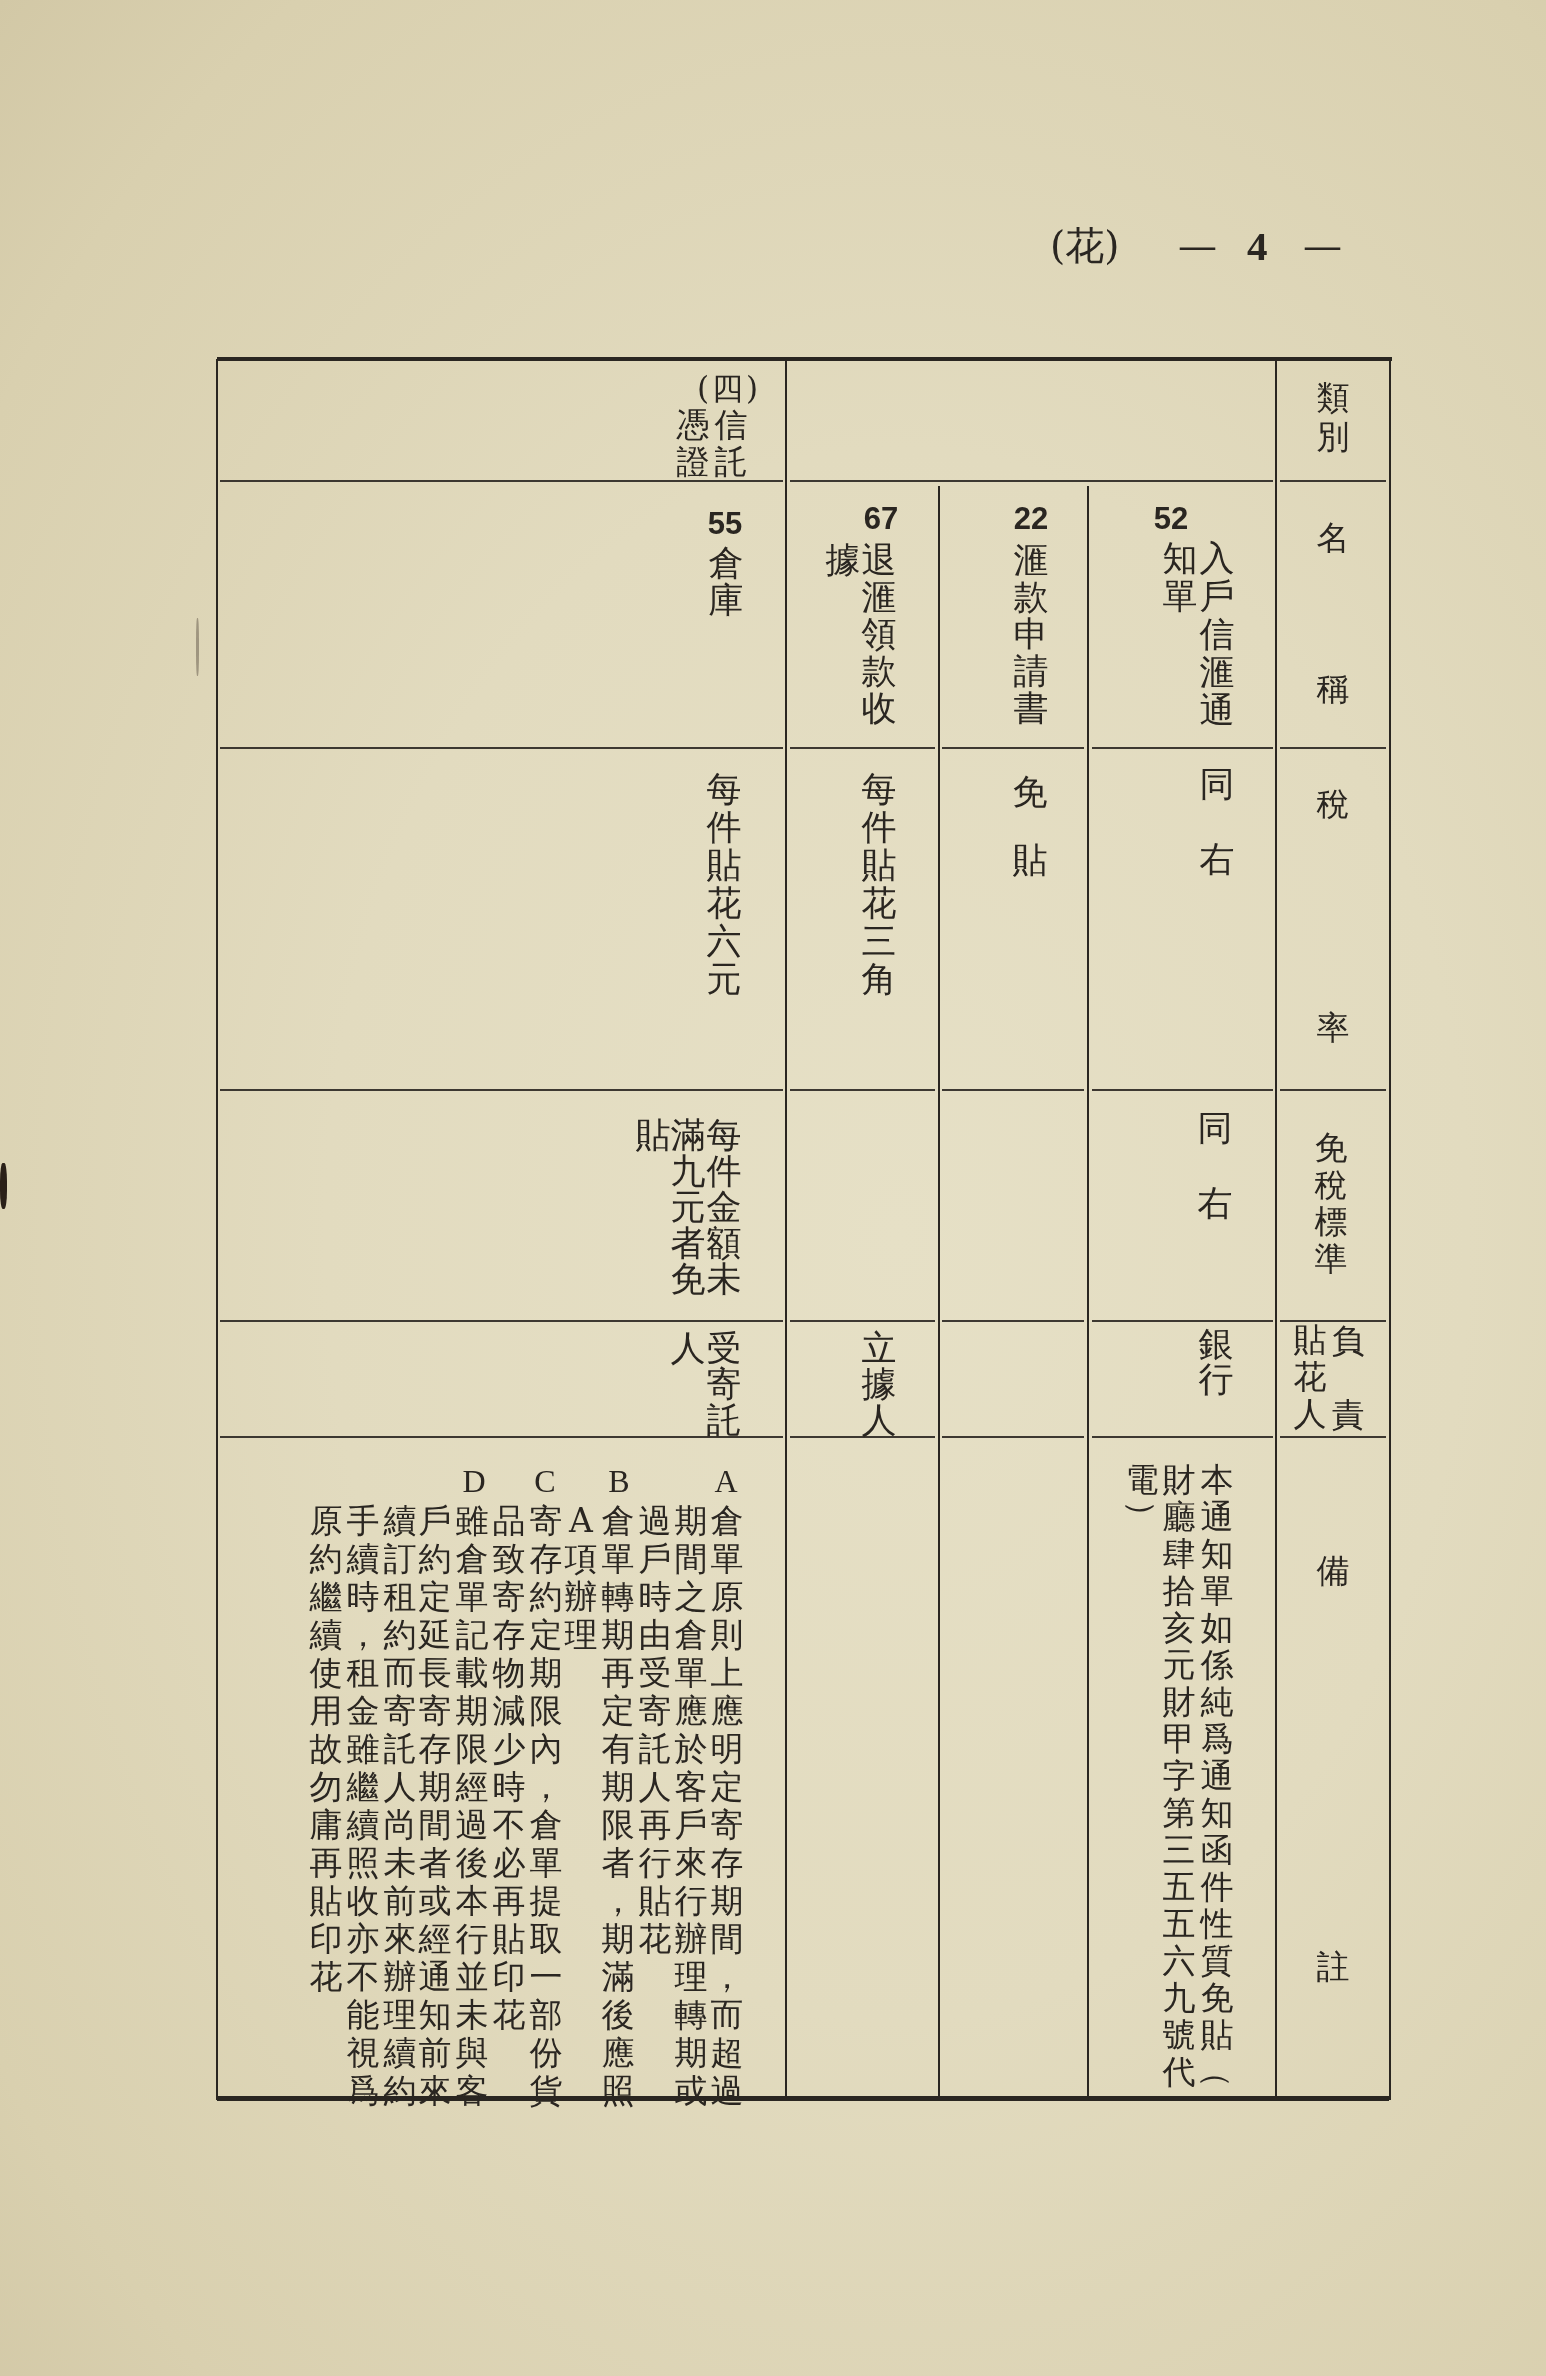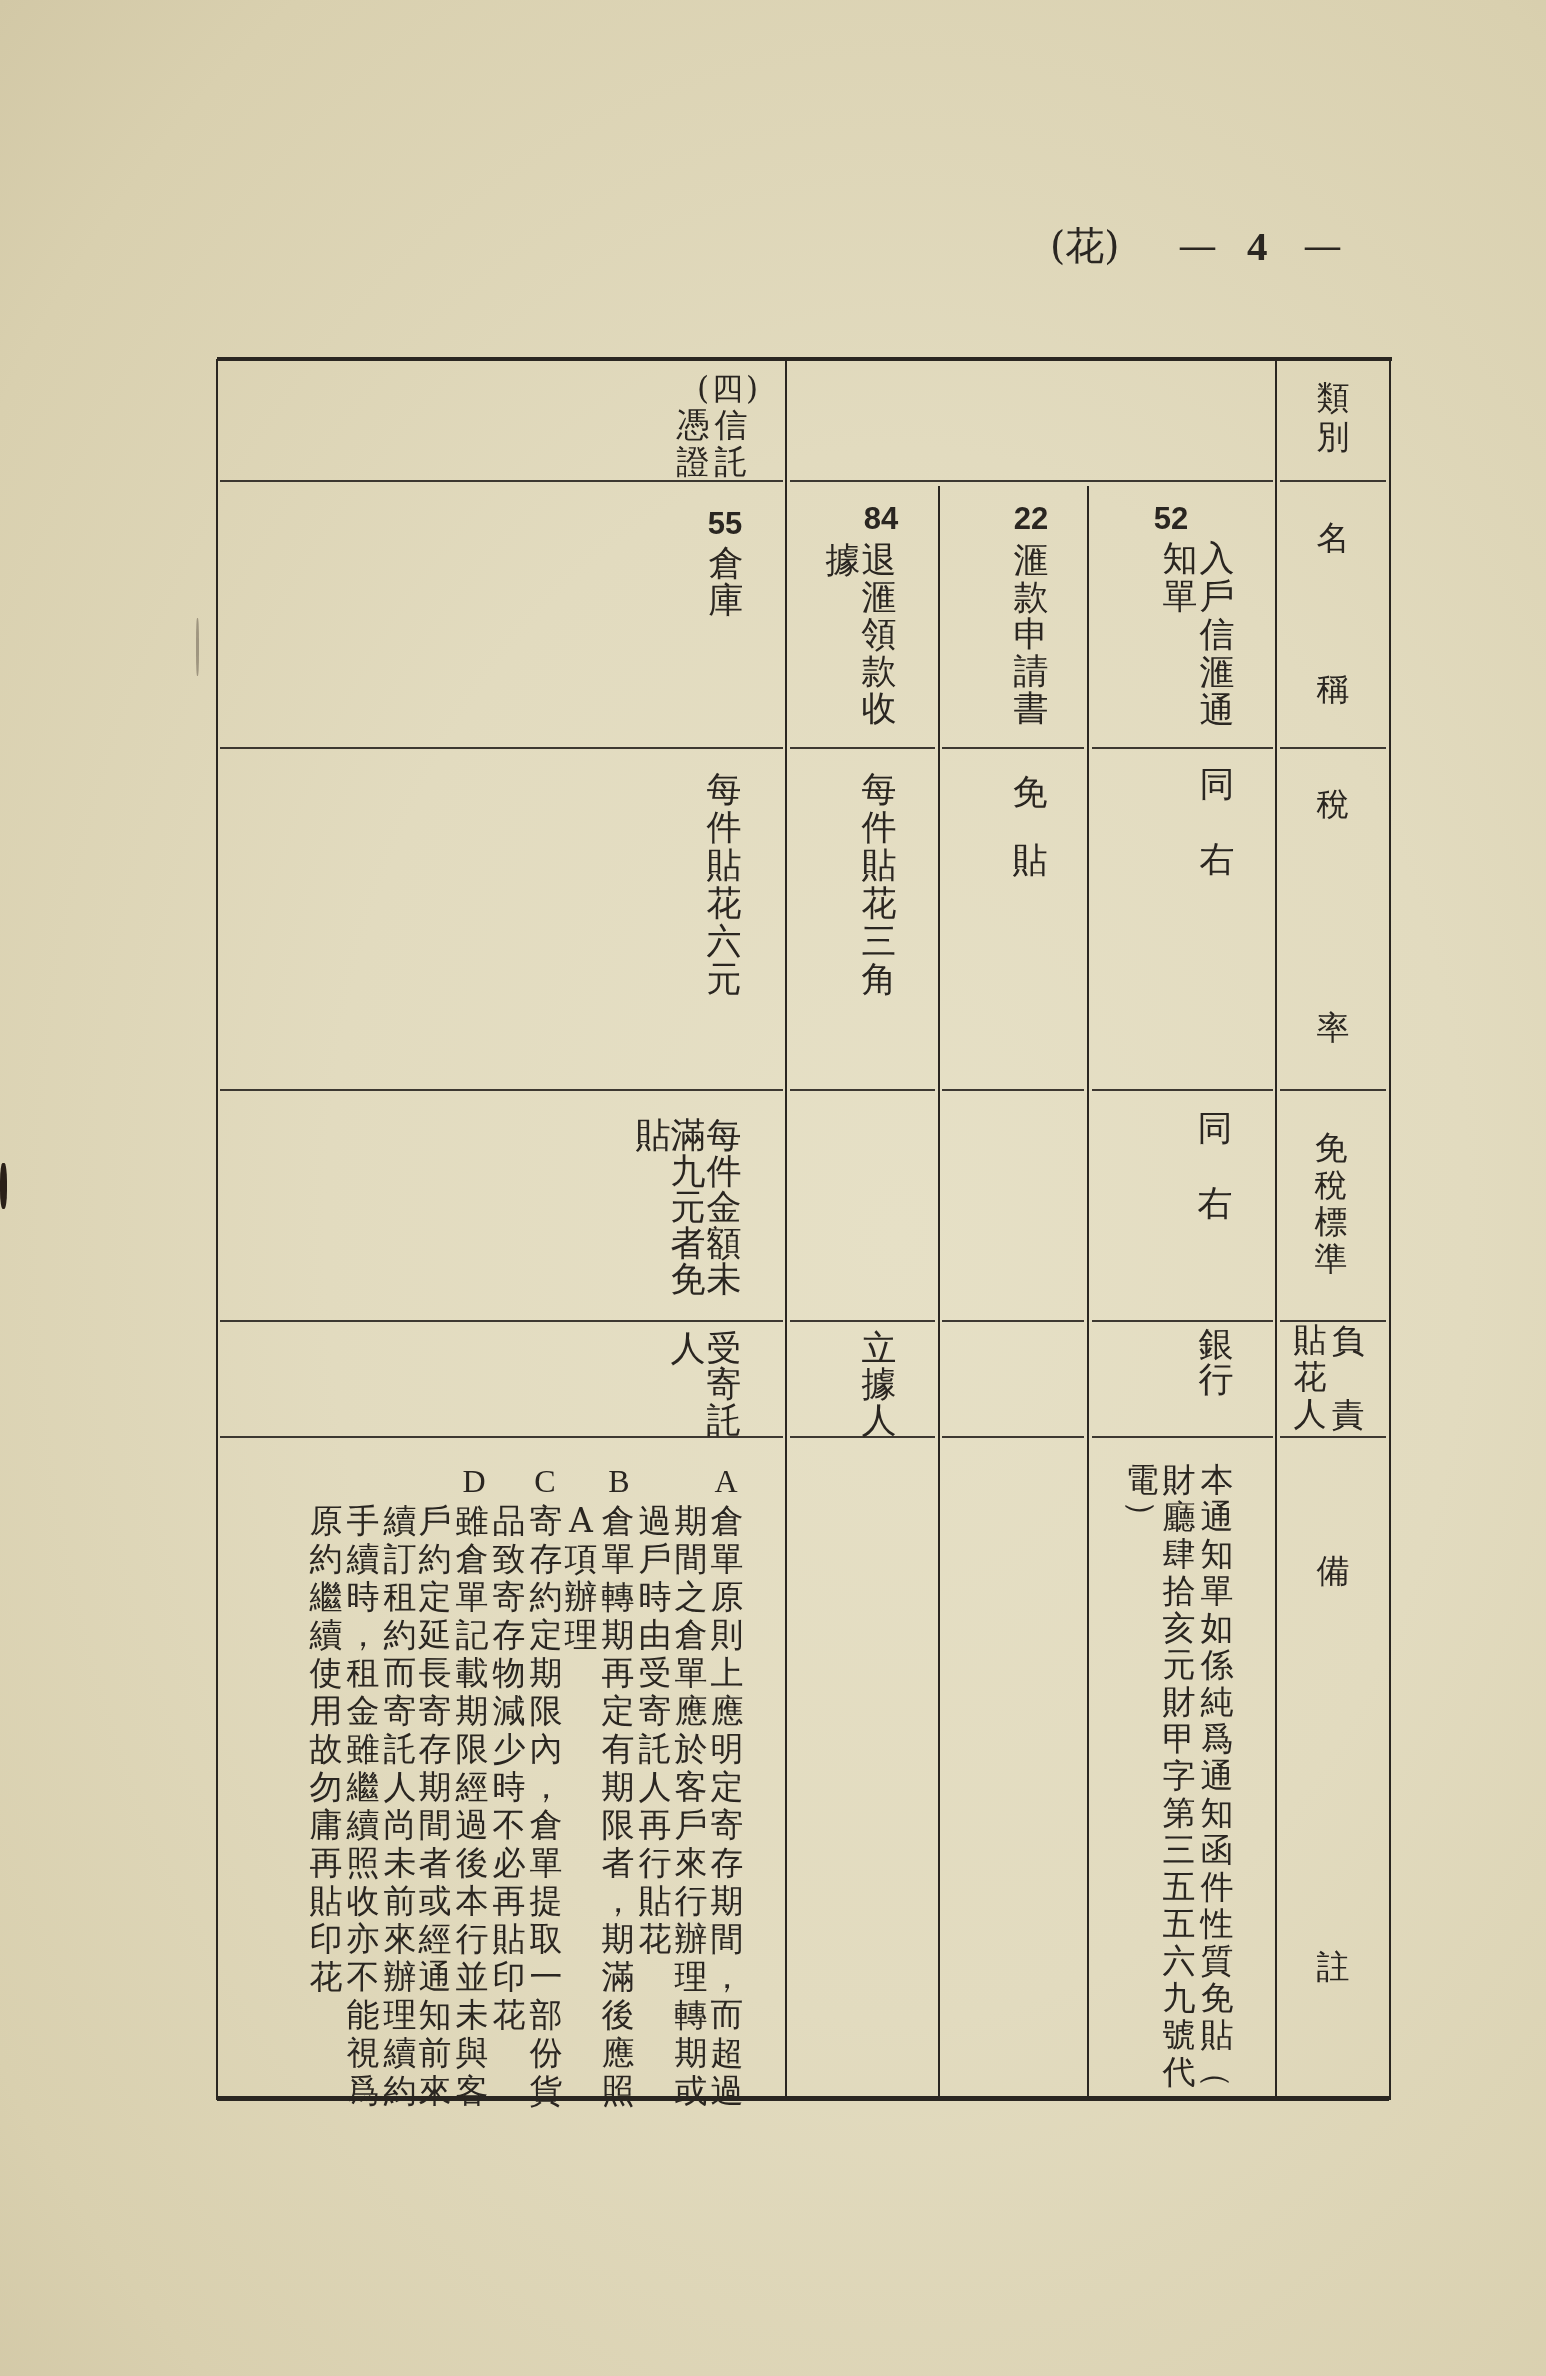--- a/index.html
+++ b/index.html
@@ -214,21 +214,21 @@
         <span class="vc">請</span>
         <span class="vc">書</span>
       </div>
     <div class="vcol big" style="left:1030px; top:758px; --p:68px;">
         <span class="vc">免</span>
         <span class="vc">貼</span>
       </div>
   </div>
 
   <div>
-    <span class="num" style="left:881px; top:518px;">84</span>
+    <span class="num" style="left:881px; top:518px;">67</span>
     <div class="vcol big" style="left:879px; top:542px; --p:37px;">
         <span class="vc">退</span>
         <span class="vc">滙</span>
         <span class="vc">領</span>
         <span class="vc">款</span>
         <span class="vc">收</span>
       </div>
     <div class="vcol big" style="left:843px; top:542px; --p:37px;">
         <span class="vc">據</span>
       </div>

